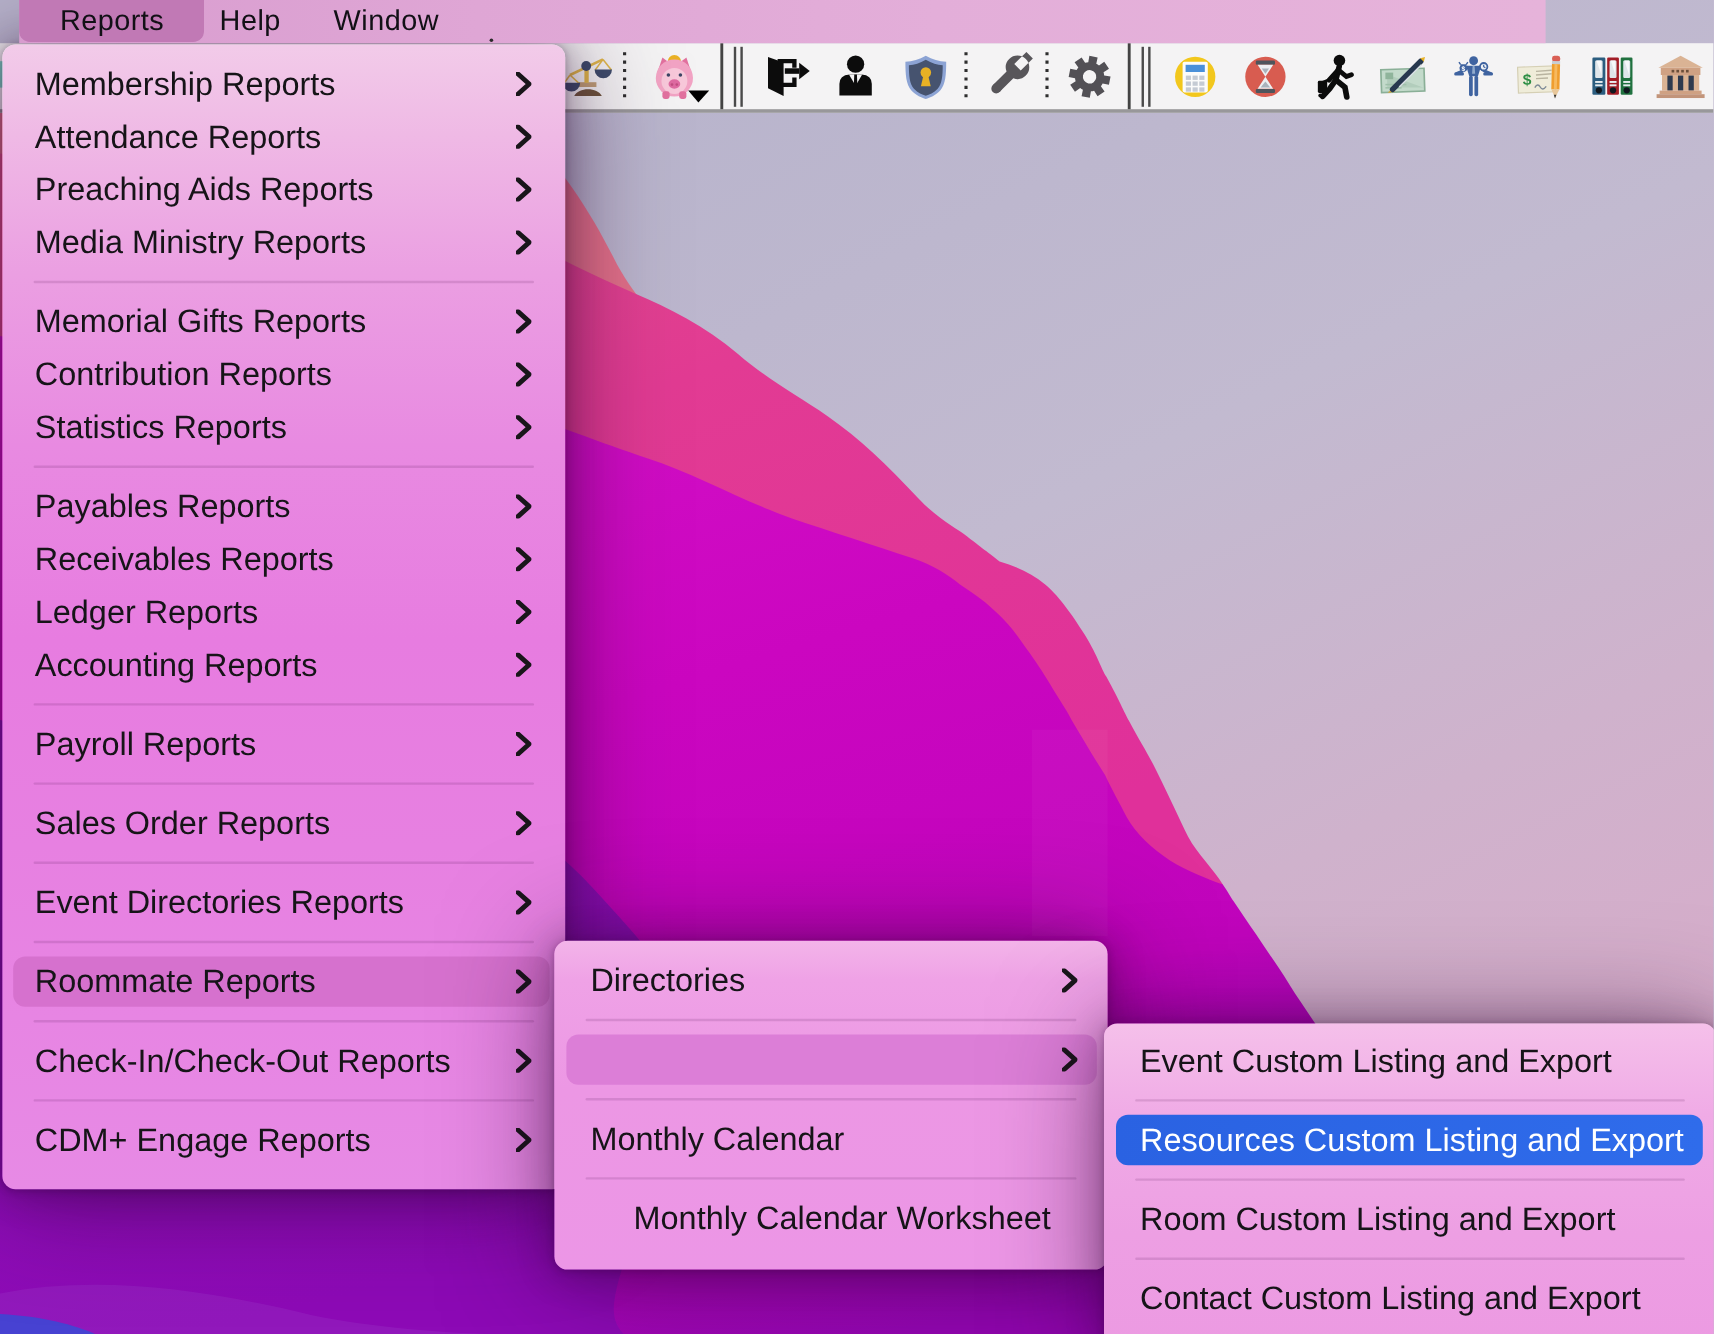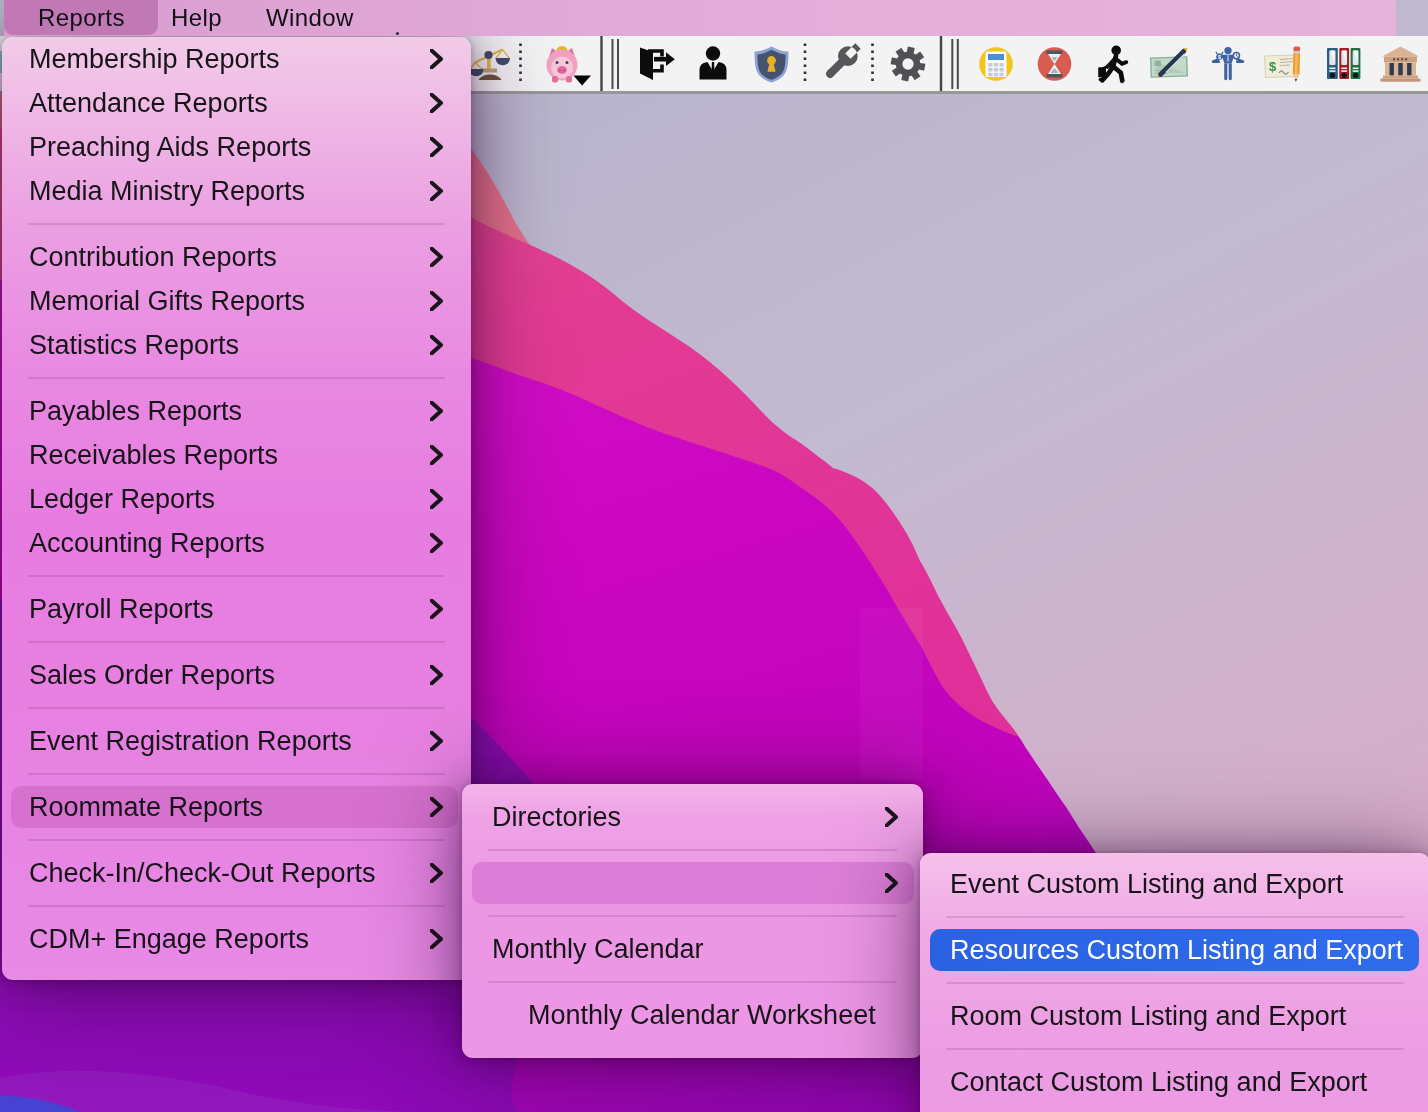--- a/index.html
+++ b/index.html
@@ -1,31 +1,31 @@
 <!DOCTYPE html>
 <html><head>
 <meta charset="utf-8">
 <style>
 html,body{margin:0;padding:0;}
 body{width:1428px;height:1112px;overflow:hidden;position:relative;font-family:"Liberation Sans",sans-serif;background:#c3bcd2;}
 #wall{position:absolute;left:0;top:0;z-index:0;}
 
-#menubar{position:absolute;left:4px;top:0;width:1392px;height:36px;z-index:30;
+#menubar{position:absolute;left:16px;top:0;width:1272px;height:36px;z-index:30;
  background:linear-gradient(90deg,#d89ccf 0%,#dfa6d5 30%,#e3aed9 60%,#e6b3da 100%);}
 #menubar .hl{position:absolute;left:0;top:0;width:154px;height:35px;background:#c179b5;border-radius:0 0 9px 9px;}
 #menubar span{position:absolute;top:0;height:36px;line-height:35px;font-size:24px;letter-spacing:0.4px;color:#121016;}
 
 #toolbar{position:absolute;left:0;top:36px;width:1428px;height:55px;background:#f4f3f4;border-bottom:3px solid #98979a;z-index:5;}
 
 .menu{position:absolute;border-radius:11px;box-shadow:0 6px 90px rgba(40,0,45,.55),0 2px 30px rgba(40,0,45,.3),0 1px 6px rgba(40,0,45,.25);}
 .menu .it{position:relative;height:44px;display:flex;align-items:center;font-size:27px;color:#161418;white-space:nowrap;}
 .menu .sep{height:22px;position:relative;}
 .menu .sep::after{content:"";position:absolute;left:26px;right:26px;top:10px;height:2px;background:rgba(80,20,80,.15);border-radius:1px;}
 .menu .chev{position:absolute;top:50%;margin-top:-10px;width:13px;height:20px;}
-#menu1{left:2px;top:37px;width:469px;height:943px;z-index:20;
+#menu1{left:2px;top:37px;width:469px;height:943px;padding-top:11px;z-index:20;
  background:linear-gradient(180deg,#f2cbe9 0%,#efb9e5 8%,#eb9fe2 20%,#e88ae1 35%,#e77ce0 52%,#e780e1 70%,#e785e3 85%,#e78ae5 100%);}
 #menu1 .it{padding-left:27px;}
 #menu1 .chev{right:28px;}
 #menu2{left:462px;top:784px;width:461px;height:263px;padding-top:11px;z-index:21;
  background:linear-gradient(180deg,#f3b4e9 0%,#efa2e6 12%,#ec97e4 45%,#ec96e6 100%);}
 #menu2 .it{padding-left:30px;}
 #menu2 .chev{right:25px;}
 #menu3{left:920px;top:853px;width:510px;height:261px;padding-top:9px;z-index:22;
  background:linear-gradient(180deg,#f5c0ea 0%,#f0abe6 28%,#ed9fe3 65%,#ec9ae2 100%);}
 #menu3 .it{padding-left:30px;}
@@ -275,32 +275,32 @@
       </svg>
     </div>
     <div class="it">
       <span style="position:relative;">Media Ministry Reports</span>
       <svg class="chev" viewBox="0 0 13 20">
         <path d="M1.5,1.5 L11,10 L1.5,18.5" fill="none" stroke="#19161a" stroke-width="4" stroke-linecap="round" stroke-linejoin="round"></path>
       </svg>
     </div>
     <div class="sep"></div>
     <div class="it">
+      <span style="position:relative;">Memorial Gifts Reports</span>
+      <svg class="chev" viewBox="0 0 13 20">
+        <path d="M1.5,1.5 L11,10 L1.5,18.5" fill="none" stroke="#19161a" stroke-width="4" stroke-linecap="round" stroke-linejoin="round"></path>
+      </svg>
+    </div>
+    <div class="it">
       <span style="position:relative;">Contribution Reports</span>
       <svg class="chev" viewBox="0 0 13 20">
         <path d="M1.5,1.5 L11,10 L1.5,18.5" fill="none" stroke="#19161a" stroke-width="4" stroke-linecap="round" stroke-linejoin="round"></path>
       </svg>
     </div>
     <div class="it">
-      <span style="position:relative;">Memorial Gifts Reports</span>
-      <svg class="chev" viewBox="0 0 13 20">
-        <path d="M1.5,1.5 L11,10 L1.5,18.5" fill="none" stroke="#19161a" stroke-width="4" stroke-linecap="round" stroke-linejoin="round"></path>
-      </svg>
-    </div>
-    <div class="it">
       <span style="position:relative;">Statistics Reports</span>
       <svg class="chev" viewBox="0 0 13 20">
         <path d="M1.5,1.5 L11,10 L1.5,18.5" fill="none" stroke="#19161a" stroke-width="4" stroke-linecap="round" stroke-linejoin="round"></path>
       </svg>
     </div>
     <div class="sep"></div>
     <div class="it">
       <span style="position:relative;">Payables Reports</span>
       <svg class="chev" viewBox="0 0 13 20">
         <path d="M1.5,1.5 L11,10 L1.5,18.5" fill="none" stroke="#19161a" stroke-width="4" stroke-linecap="round" stroke-linejoin="round"></path>
@@ -333,21 +333,21 @@
     </div>
     <div class="sep"></div>
     <div class="it">
       <span style="position:relative;">Sales Order Reports</span>
       <svg class="chev" viewBox="0 0 13 20">
         <path d="M1.5,1.5 L11,10 L1.5,18.5" fill="none" stroke="#19161a" stroke-width="4" stroke-linecap="round" stroke-linejoin="round"></path>
       </svg>
     </div>
     <div class="sep"></div>
     <div class="it">
-      <span style="position:relative;">Event Registration Reports</span>
+      <span style="position:relative;">Event Directories Reports</span>
       <svg class="chev" viewBox="0 0 13 20">
         <path d="M1.5,1.5 L11,10 L1.5,18.5" fill="none" stroke="#19161a" stroke-width="4" stroke-linecap="round" stroke-linejoin="round"></path>
       </svg>
     </div>
     <div class="sep"></div>
     <div class="it">
       <div class="hlrow"></div>
       <span style="position:relative;">Roommate Reports</span>
       <svg class="chev" viewBox="0 0 13 20">
         <path d="M1.5,1.5 L11,10 L1.5,18.5" fill="none" stroke="#19161a" stroke-width="4" stroke-linecap="round" stroke-linejoin="round"></path>

